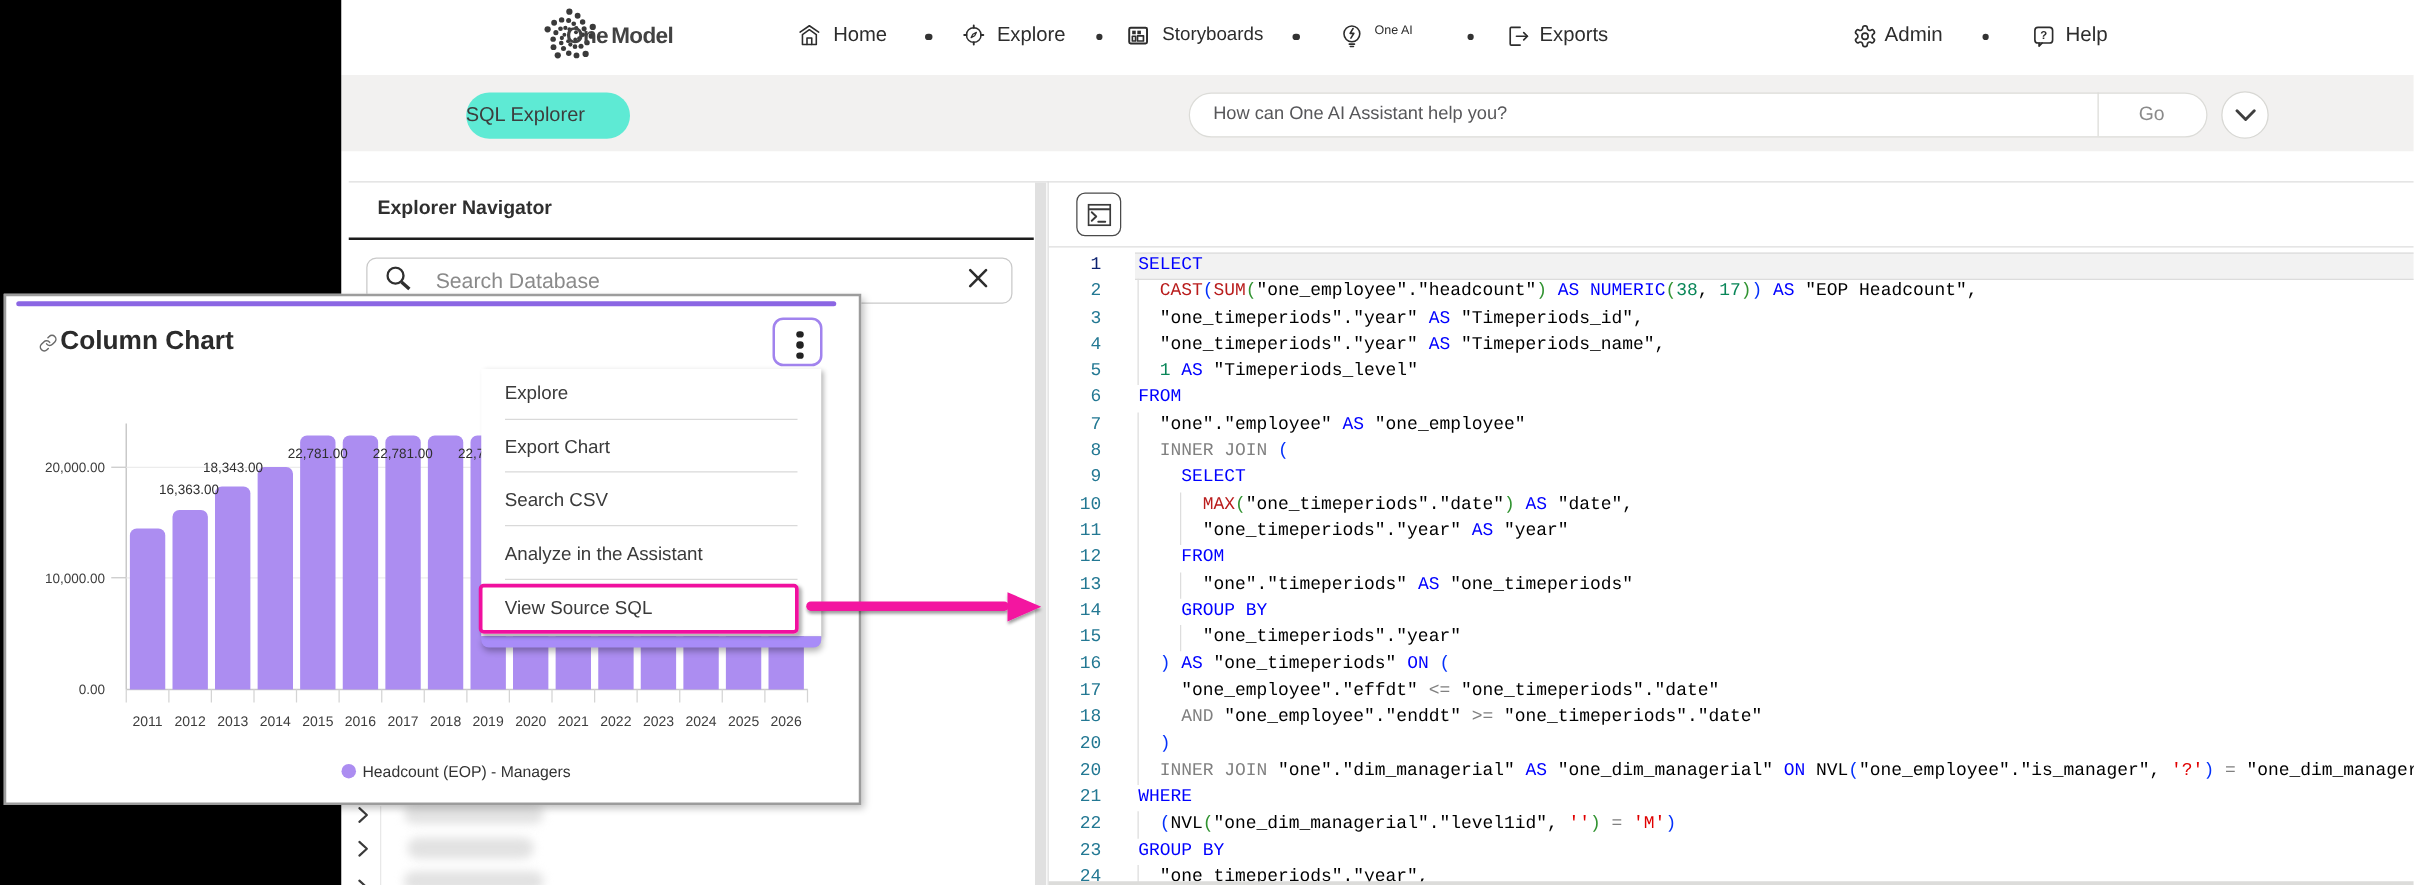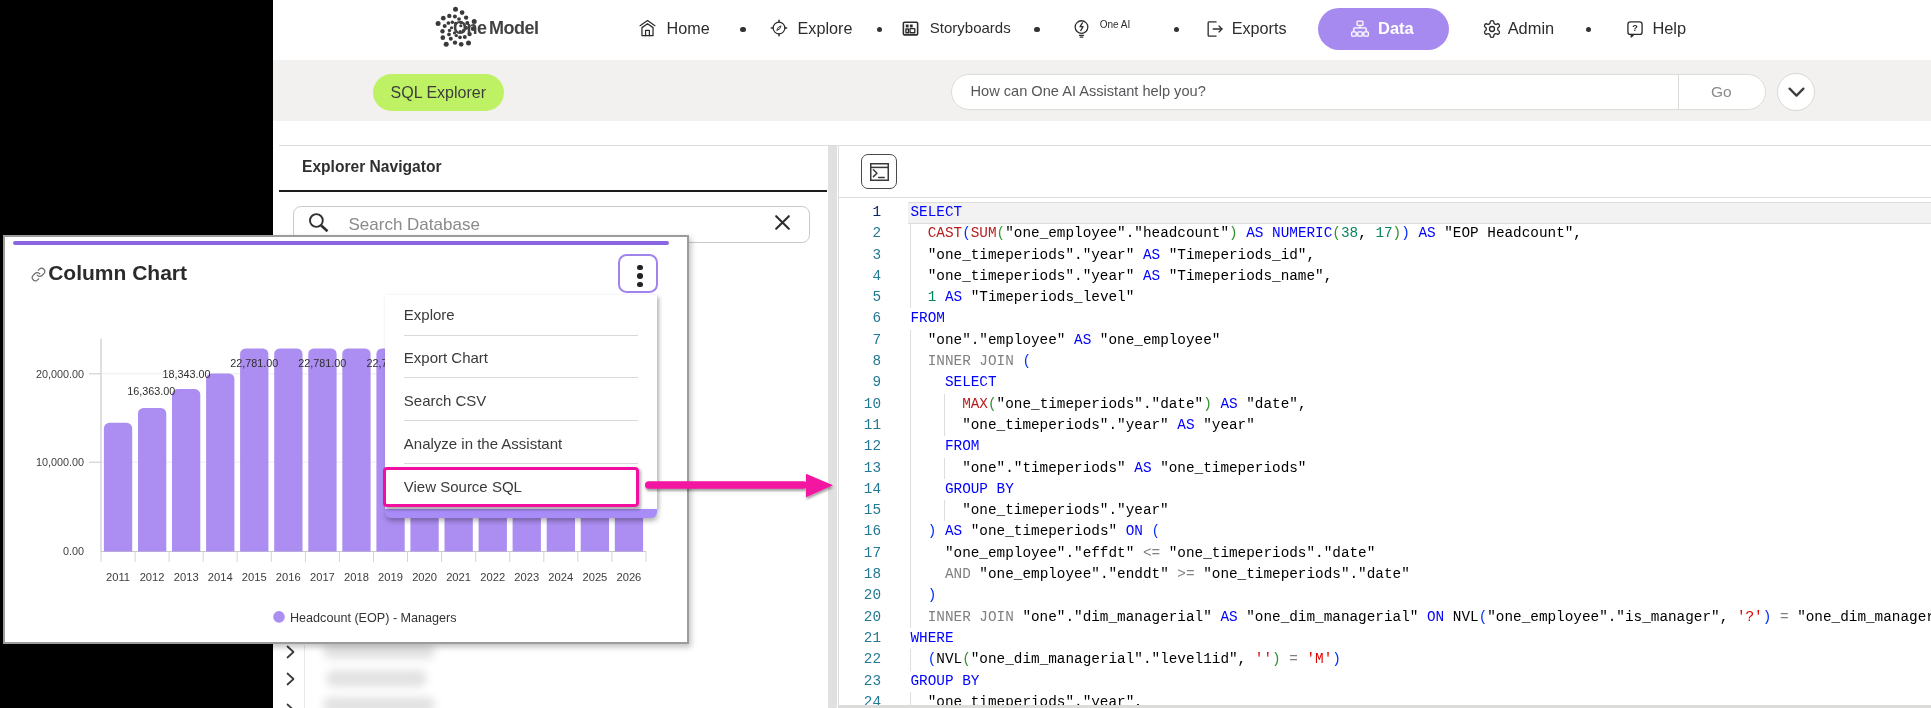--- a/index.html
+++ b/index.html
@@ -2,21 +2,21 @@
 <html><head><meta charset="utf-8"><style>
 *{margin:0;padding:0;box-sizing:border-box}
 html,body{width:1931px;height:708px;overflow:hidden;background:#fff;font-family:"Liberation Sans",sans-serif}
 .abs{position:absolute}
 #page{position:relative;width:1812px;height:708px}
 .black{position:absolute;left:0;top:0;width:273.4px;height:708px;background:#000}
 .graybar{position:absolute;left:273.4px;top:59.5px;width:1658px;height:61px;background:#f2f1f0}
 .navt{position:absolute;color:#2d2d2d;white-space:nowrap}
 .ndot{position:absolute;top:26.6px;width:5.2px;height:5.2px;border-radius:50%;background:#333}
 .logotx{position:absolute;top:17.5px;font-weight:bold;font-size:18px;letter-spacing:-0.5px;color:#424242}
-.pill{position:absolute;left:372.5px;top:73.8px;width:131.5px;height:37px;border-radius:18.5px;background:#bef264;color:#3d3d3d;font-size:16px;text-align:center;line-height:37px}
+.pill{position:absolute;left:372.5px;top:73.8px;width:131.5px;height:37px;border-radius:18.5px;background:#5eead4;color:#3d3d3d;font-size:16px;line-height:37px}
 .datapill{position:absolute;left:1317.5px;top:7.7px;width:131.3px;height:42.7px;border-radius:21.4px;background:#A68AF0}
 .datapill span{position:absolute;left:60.5px;top:11px;color:#fff;font-weight:bold;font-size:16.5px}
 .aiinput{position:absolute;left:951.4px;top:73.9px;width:814.7px;height:35.7px;border:1px solid #dcdcd8;border-radius:18px;background:#fff}
 .aiph{position:absolute;left:970.5px;top:83px;font-size:14.6px;color:#57575a}
 .gosep{position:absolute;left:1677.9px;top:74.4px;width:1px;height:34.7px;background:#dcdcd8}
 .go{position:absolute;left:1711px;top:83px;font-size:15.5px;color:#8a8a8a}
 .aichev{position:absolute;left:1776.6px;top:72.8px;width:38px;height:38px;border:1px solid #d8d8d4;border-radius:50%;background:#fff}
 .ptop{position:absolute;left:278.9px;top:144.8px;width:1652.1px;height:1px;background:#ddd}
 .dbtitle{position:absolute;left:302px;top:158px;font-size:15.6px;font-weight:bold;color:#2f2f2f}
 .dbline{position:absolute;left:278.9px;top:189.8px;width:548.6px;height:2.2px;background:#1c1c1c}
@@ -138,23 +138,20 @@
     <div class="navt" style="left:929.8px;top:19.4px;font-size:15.0px">Storyboards</div>
     <div class="navt" style="left:1099.7px;top:19.4px;font-size:10px">One AI</div>
     <div class="navt" style="left:1231.7px;top:19.4px;font-size:16.2px">Exports</div>
     <div class="navt" style="left:1507.7px;top:19.4px;font-size:16.4px">Admin</div>
     <div class="navt" style="left:1652.4px;top:19.4px;font-size:16.4px">Help</div>
     <div class="ndot" style="left:740.4px"></div>
     <div class="ndot" style="left:876.9px"></div>
     <div class="ndot" style="left:1034.4px"></div>
     <div class="ndot" style="left:1173.5px"></div>
     <div class="ndot" style="left:1585.8000000000002px"></div>
-<div class="datapill">
-      <span>Data</span>
-    </div>
 <svg class="abs" style="left:1350px;top:19px" width="20" height="20" viewBox="0 0 24 24" fill="none" stroke="#fff" stroke-width="1.6" stroke-linecap="round" stroke-linejoin="round">
       <rect x="8.5" y="2.5" width="7" height="5.2" rx="1"></rect>
       <path d="M12 7.7v3"></path>
       <path d="M4.5 14.5v-2.6c0-.7.5-1.2 1.2-1.2h12.6c.7 0 1.2.5 1.2 1.2v2.6"></path>
       <rect x="2" y="15.5" width="5.4" height="5" rx="1"></rect>
       <rect x="9.3" y="15.5" width="5.4" height="5" rx="1"></rect>
       <rect x="16.6" y="15.5" width="5.4" height="5" rx="1"></rect>
     </svg>
 <div class="pill">SQL Explorer</div>
 <div class="aiinput"></div>

